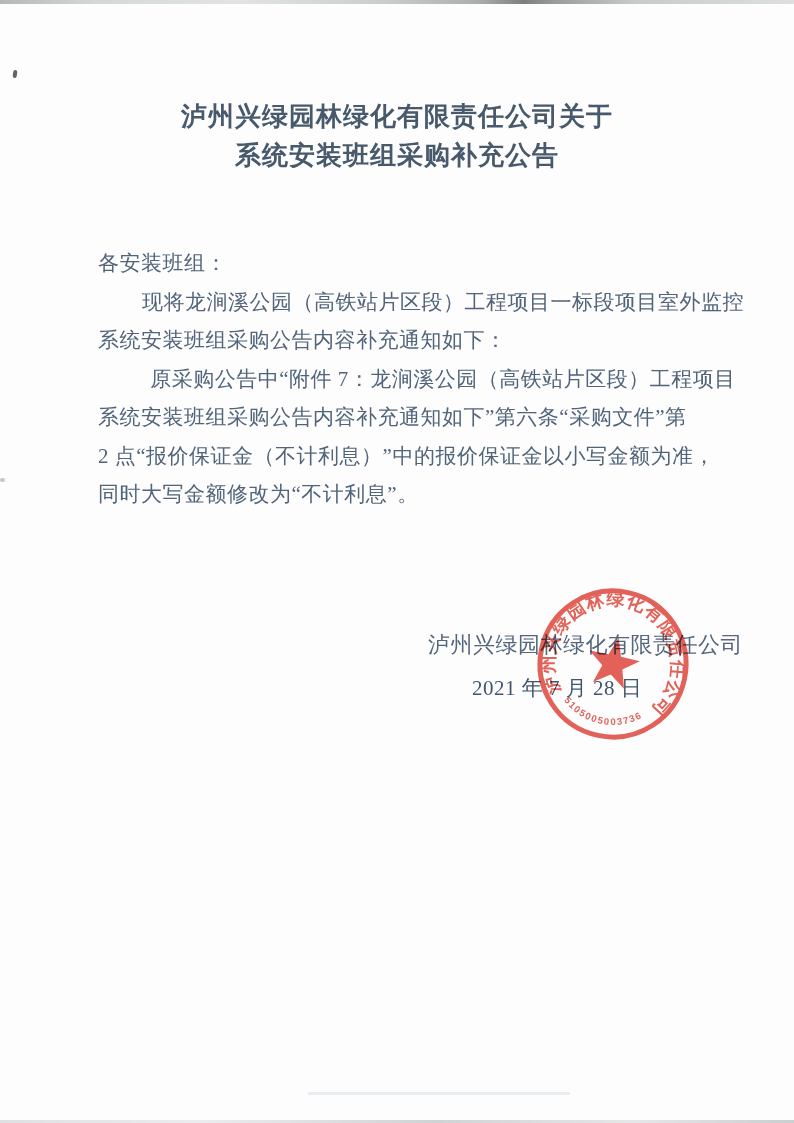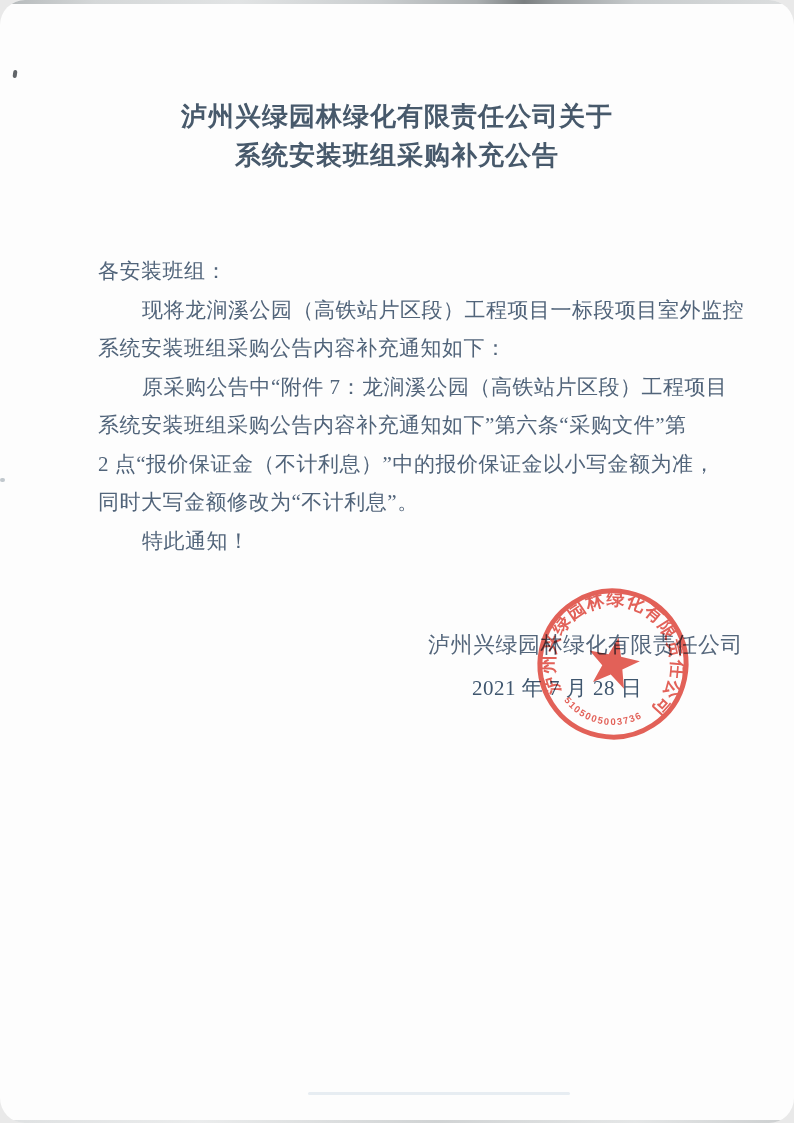--- a/index.html
+++ b/index.html
@@ -4,21 +4,20 @@
 <style>
   html, body { margin: 0; padding: 0; background: #e9e9e9; }
   .page {
     position: relative;
     width: 794px;
     height: 1123px;
     margin: 0 auto;
     background: #fdfdfd;
     overflow: hidden;
     font-family: "Liberation Serif", serif;
-    border-radius: 25px;
   }
 
   
   .scan-edge-top {
     position: absolute; top: 0; left: 0; width: 794px; height: 4px;
     background: linear-gradient(90deg,
       #9aa0a2 0%, #c7cbcc 12%, #d8dbdc 30%, #b9bec0 48%,
       #8f9597 60%, #4f5557 66%, #777d7f 70%, #b5babc 80%, #d2d5d6 100%);
     opacity: 0.75;
   }
@@ -54,23 +53,22 @@
   }
 
   
   .body-block {
     position: absolute; top: 244px; left: 98px;
     font-size: 21px;
     line-height: 38.5px;
     letter-spacing: 0.5px;
     color: #51647a;
     white-space: nowrap;
-    margin-top: 8px;
   }
-  .body-line.indent { padding-left: 44px; }
+  .body-line.indent { padding-left: 44px; text-align: center; }
 
   
   .sig-company {
     position: absolute; left: 428px; top: 630px;
     font-size: 22px; letter-spacing: 0.5px; color: #54667b;
     white-space: nowrap;
   }
   .sig-date {
     position: absolute; left: 472px; top: 674px;
     font-size: 21px; letter-spacing: 0.5px; color: #3f566e;
@@ -107,21 +105,20 @@
   </div>
 
   <div class="body-block">
     <div class="body-line">各安装班组：</div>
     <div class="body-line indent">现将龙涧溪公园（高铁站片区段）工程项目一标段项目室外监控</div>
     <div class="body-line">系统安装班组采购公告内容补充通知如下：</div>
     <div class="body-line indent">原采购公告中“附件 7：龙涧溪公园（高铁站片区段）工程项目</div>
     <div class="body-line">系统安装班组采购公告内容补充通知如下”第六条“采购文件”第</div>
     <div class="body-line">2 点“报价保证金（不计利息）”中的报价保证金以小写金额为准，</div>
     <div class="body-line">同时大写金额修改为“不计利息”。</div>
-    <div class="body-line indent">特此通知！</div>
   </div>
 
   <div class="sig-company">泸州兴绿园林绿化有限责任公司</div>
   <div class="sig-date">2021 年 7 月 28 日</div>
 
   <svg class="seal" viewBox="0 0 156 156" xmlns="http://www.w3.org/2000/svg">
     <defs>
       <path id="arcTop" d="M 32.8 115.9 A 59 59 0 1 1 123.2 115.9" fill="none"></path>
       <path id="arcBottom" d="M 24.1 106.6 A 61 61 0 0 0 131.9 106.6" fill="none"></path>
     </defs>

